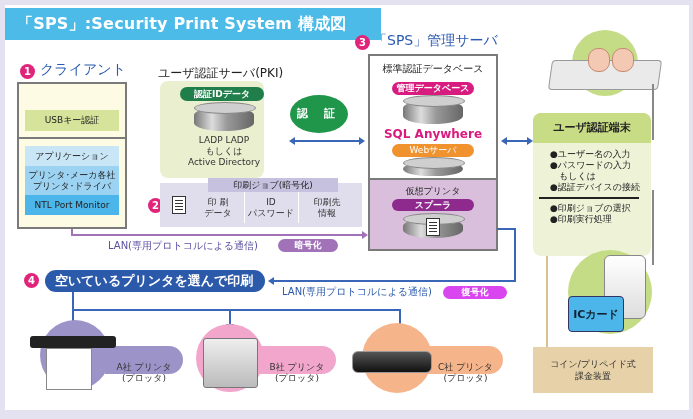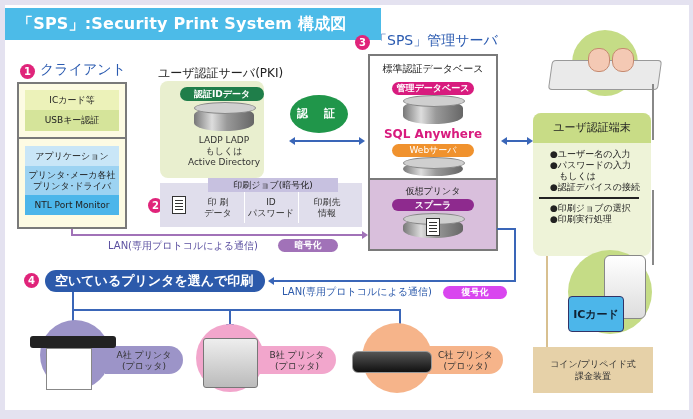--- a/index.html
+++ b/index.html
@@ -26,39 +26,38 @@
 .job-box{left:160px;top:183px;width:202px;height:44px;background:#e0deec}
 .job-head{left:208px;top:178px;width:130px;height:14px;background:#c7c1e0;font-size:9px;text-align:center;line-height:14px;color:#222}
 .lan-text{font-size:10px;color:#5a4fa0}
 .pc-pill{background:#a172b8}
 .blue-pill{background:#d946ef}
 .step4{left:45px;top:270px;width:220px;height:22px;background:#2c5aab;border-radius:11px;color:#fff;font-size:13px;font-weight:bold;line-height:22px;padding-left:10px}
 .vline{position:absolute;width:2px;background:#3a66b8}
 .hline{position:absolute;height:2px;background:#3a66b8}
 .dnarr:after{content:"";position:absolute;left:-3px;bottom:-6px;border-top:7px solid #3a66b8;border-left:4px solid transparent;border-right:4px solid transparent}
 .circle{position:absolute;border-radius:50%}
-.plabel{position:absolute;height:28px;font-size:9px;color:#333;text-align:center;line-height:11px;padding-top:4px;border-radius:0 14px 14px 0}
+.plabel{position:absolute;height:28px;font-size:9px;color:#333;text-align:center;line-height:11px;padding-top:16px;border-radius:0 14px 14px 0}
 .uat-box{left:533px;top:113px;width:118px;height:143px;background:#eef3d8;border-radius:8px;overflow:hidden}
-.uat-head{position:absolute;left:0;top:0;width:118px;height:30px;background:#c8dc86;font-size:11px;font-weight:normal;text-align:center;line-height:30px;color:#222}
+.uat-head{position:absolute;left:0;top:0;width:118px;height:30px;background:#c8dc86;font-size:11px;font-weight:bold;text-align:center;line-height:30px;color:#222}
 .uat-list{position:absolute;left:17px;font-size:9px;color:#222;line-height:11px}
 .coin-box{left:533px;top:347px;width:120px;height:46px;background:#e6d1a8;font-size:9px;text-align:center;line-height:12px;padding-top:11px;color:#333}
 .doc-icon{position:absolute;width:14px;height:18px;background:#fff;border:1px solid #333}
 .doc-icon:after{content:"";position:absolute;left:2px;top:3px;width:8px;height:10px;background:repeating-linear-gradient(#333 0 1px,transparent 1px 3px)}
 </style>
 </head>
 <body>
 
 <div class="panel"></div>
 
 <div class="abs title-bar">「SPS」:Security Print System 構成図</div>
 
 <div class="badge" style="left:20px;top:64px">1</div>
 <div class="abs sec-title" style="left:40px;top:61px">クライアント</div>
 <div class="abs client-box">
-  <div class="cb" style="top:6px;height:20px;line-height:20px;background:#ecf2b9">ICカード等</div>
   <div class="cb" style="top:26px;height:21px;line-height:21px;background:#d5e49a">USBキー認証</div>
   <div class="divider"></div>
   <div class="cb" style="top:62px;height:20px;line-height:20px;background:#c9e6f7">アプリケーション</div>
   <div class="cb" style="top:82px;height:29px;line-height:11px;padding-top:4px;background:#9dd3f2;white-space:pre-line">プリンタ･メーカ各社
 プリンタ･ドライバ</div>
   <div class="cb" style="top:111px;height:20px;line-height:20px;background:#4cb6ea">NTL Port Monitor</div>
 </div>
 
 <div class="abs pki-title">ユーザ認証サーバ(PKI)</div>
 <div class="abs pki-box">

